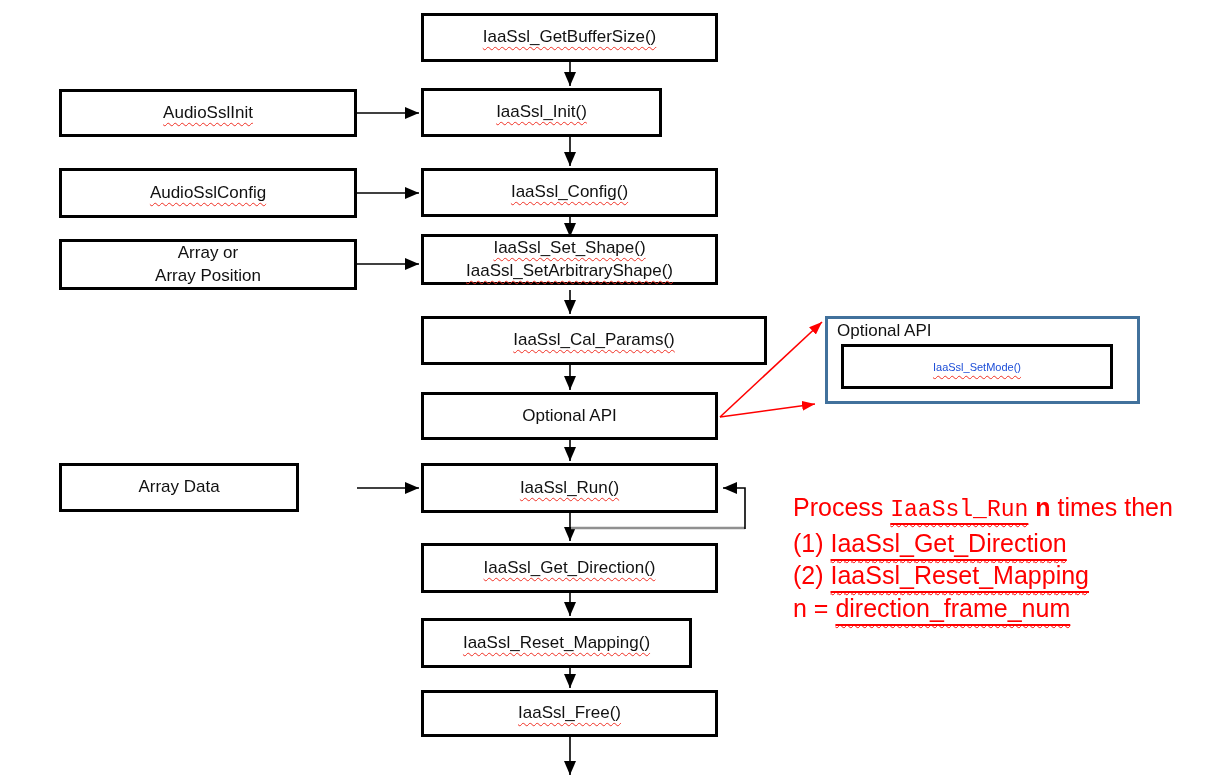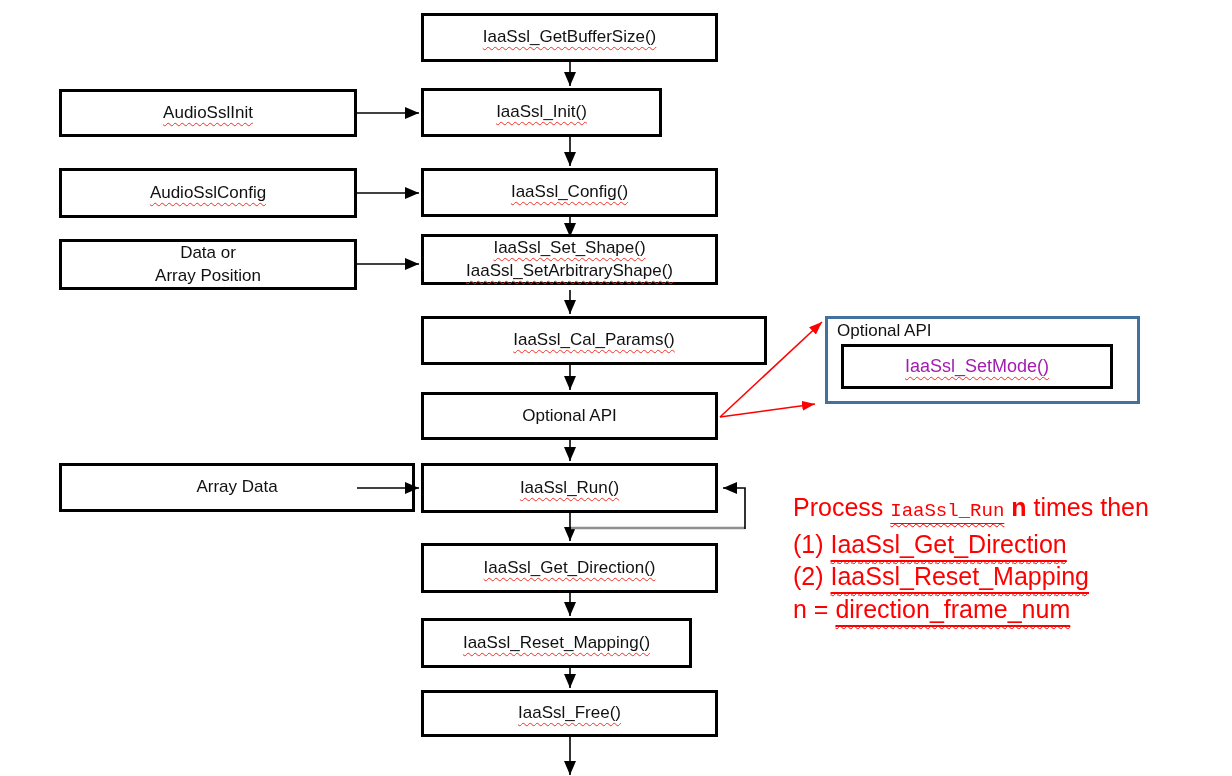--- a/index.html
+++ b/index.html
@@ -23,27 +23,27 @@
   }
   .panel {
     position:absolute; box-sizing:border-box;
     border:3px solid #41719c; background:#fff;
   }
   .panel-title {
     position:absolute; left:9px; top:2px; font-size:17px; color:#111;
   }
   .inner-box {
     position:absolute; box-sizing:border-box; border:3px solid #000; background:#fff;
-    display:flex; align-items:center; justify-content:center; font-size:18px; color:#a21caf;
+    display:flex; align-items:center; justify-content:center; font-size:11px; color:#1d4ed8;
   }
   .note {
     position:absolute; left:793px; top:491px;
     font-size:25px; line-height:32.5px; color:#ff0000; white-space:nowrap;
   }
-  .note .mono { font-family:"Liberation Mono", monospace; font-size:19px; }
+  .note .mono { font-family:"Liberation Mono", monospace; font-size:23px; }
   .note .bold-n { font-weight:bold; margin-left:7px; }
   .red-wavy {
     text-decoration-line:underline; text-decoration-style:wavy;
     text-decoration-color:#ff0000; text-decoration-thickness:1px;
     text-underline-offset:7px;
   }
   .red-solid { text-decoration-line:underline; text-decoration-style:solid; }
   svg.overlay { position:absolute; left:0; top:0; pointer-events:none; }
 </style>
 </head>
@@ -83,24 +83,24 @@
     <span class="wavy">IaaSsl_Free()</span>
   </div>
 
   <div class="box" style="left:59px; top:89px;  width:298px; height:48px;">
     <span class="wavy">AudioSslInit</span>
   </div>
   <div class="box" style="left:59px; top:168px; width:298px; height:50px;">
     <span class="wavy">AudioSslConfig</span>
   </div>
   <div class="box" style="left:59px; top:239px; width:298px; height:51px;">
-    <span>Data or</span>
+    <span>Array or</span>
     <span>Array Position</span>
   </div>
-  <div class="box" style="left:59px; top:463px; width:356px; height:49px;">
+  <div class="box" style="left:59px; top:463px; width:240px; height:49px;">
     <span>Array Data</span>
   </div>
 
   <div class="panel" style="left:825px; top:316px; width:315px; height:88px;">
     <span class="panel-title">Optional API</span>
     <div class="inner-box" style="left:13px; top:25px; width:272px; height:45px;">
       <span class="wavy">IaaSsl_SetMode()</span>
     </div>
   </div>
 

